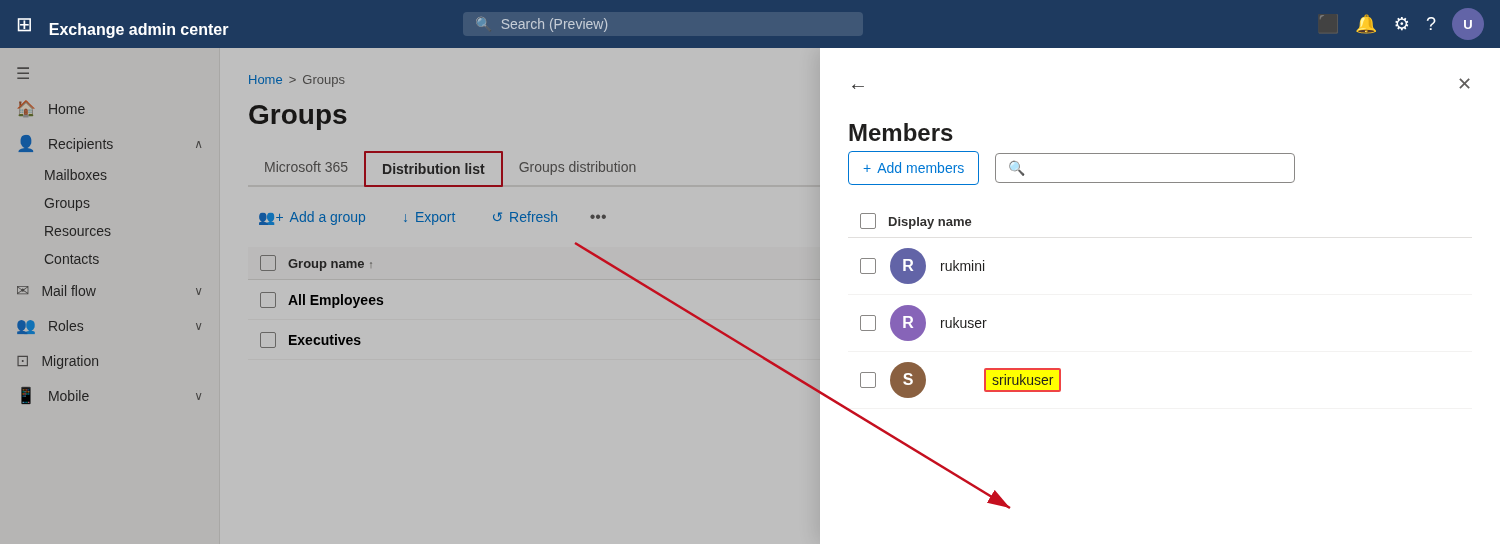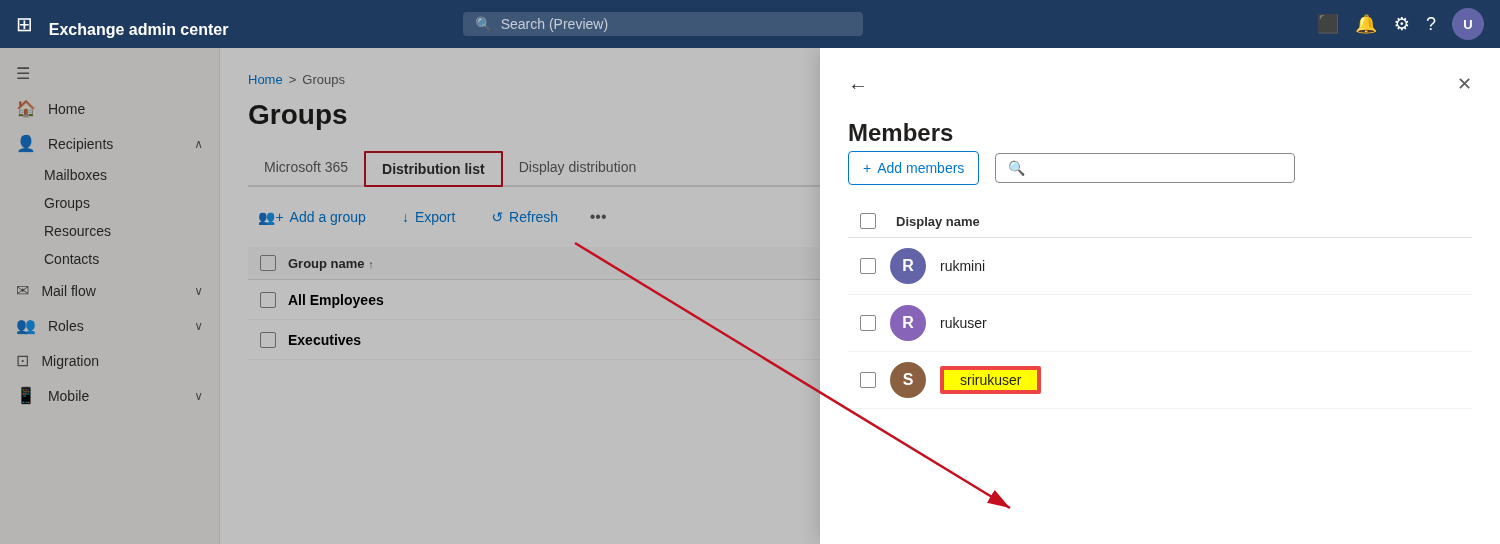--- a/index.html
+++ b/index.html
@@ -297,21 +297,21 @@
       width: 100%;
     }
     .search-members input::placeholder { color: #8a8886; }
 
     
     .members-header {
       display: flex;
       align-items: center;
       padding: 8px 12px;
       border-bottom: 1px solid #e1dfdd;
-      gap: 20px;
+      gap: 12px;
       font-size: 13px;
       font-weight: 600;
       color: #323130;
     }
     .member-row {
       display: flex;
       align-items: center;
       padding: 10px 12px;
       border-bottom: 1px solid #f3f2f1;
       gap: 14px;
@@ -324,23 +324,24 @@
       font-size: 16px;
       font-weight: 600;
       flex-shrink: 0;
     }
     .member-name {
       font-size: 14px;
       color: #201f1e;
     }
     .member-name.highlighted {
       background: #ffff00;
-      padding: 2px 16px;
-      border: 4px solid #ef4444;
+      padding: 2px 6px;
+      border: 2px solid #ef4444;
       border-radius: 2px;
+      margin-left: 44px;
     }
 
     
     .red-arrow-container {
       position: fixed;
       top: 48px; left: 0; right: 0; bottom: 0;
       z-index: 70;
       pointer-events: none;
     }
     .red-arrow-container svg {
@@ -420,21 +421,21 @@
       <a>Home</a>
       <span>&gt;</span>
       <span>Groups</span>
     </div>
 
     <div class="page-title">Groups</div>
 
     <div class="tabs">
       <div class="tab">Microsoft 365</div>
       <div class="tab selected-box">Distribution list</div>
-      <div class="tab">Display distribution</div>
+      <div class="tab">Groups distribution</div>
     </div>
 
     <div class="toolbar">
       <button class="toolbar-btn">
         <span>👥+</span>
         <span>Add a group</span>
       </button>
       <button class="toolbar-btn">
         <span>↓</span>
         <span>Export</span>

